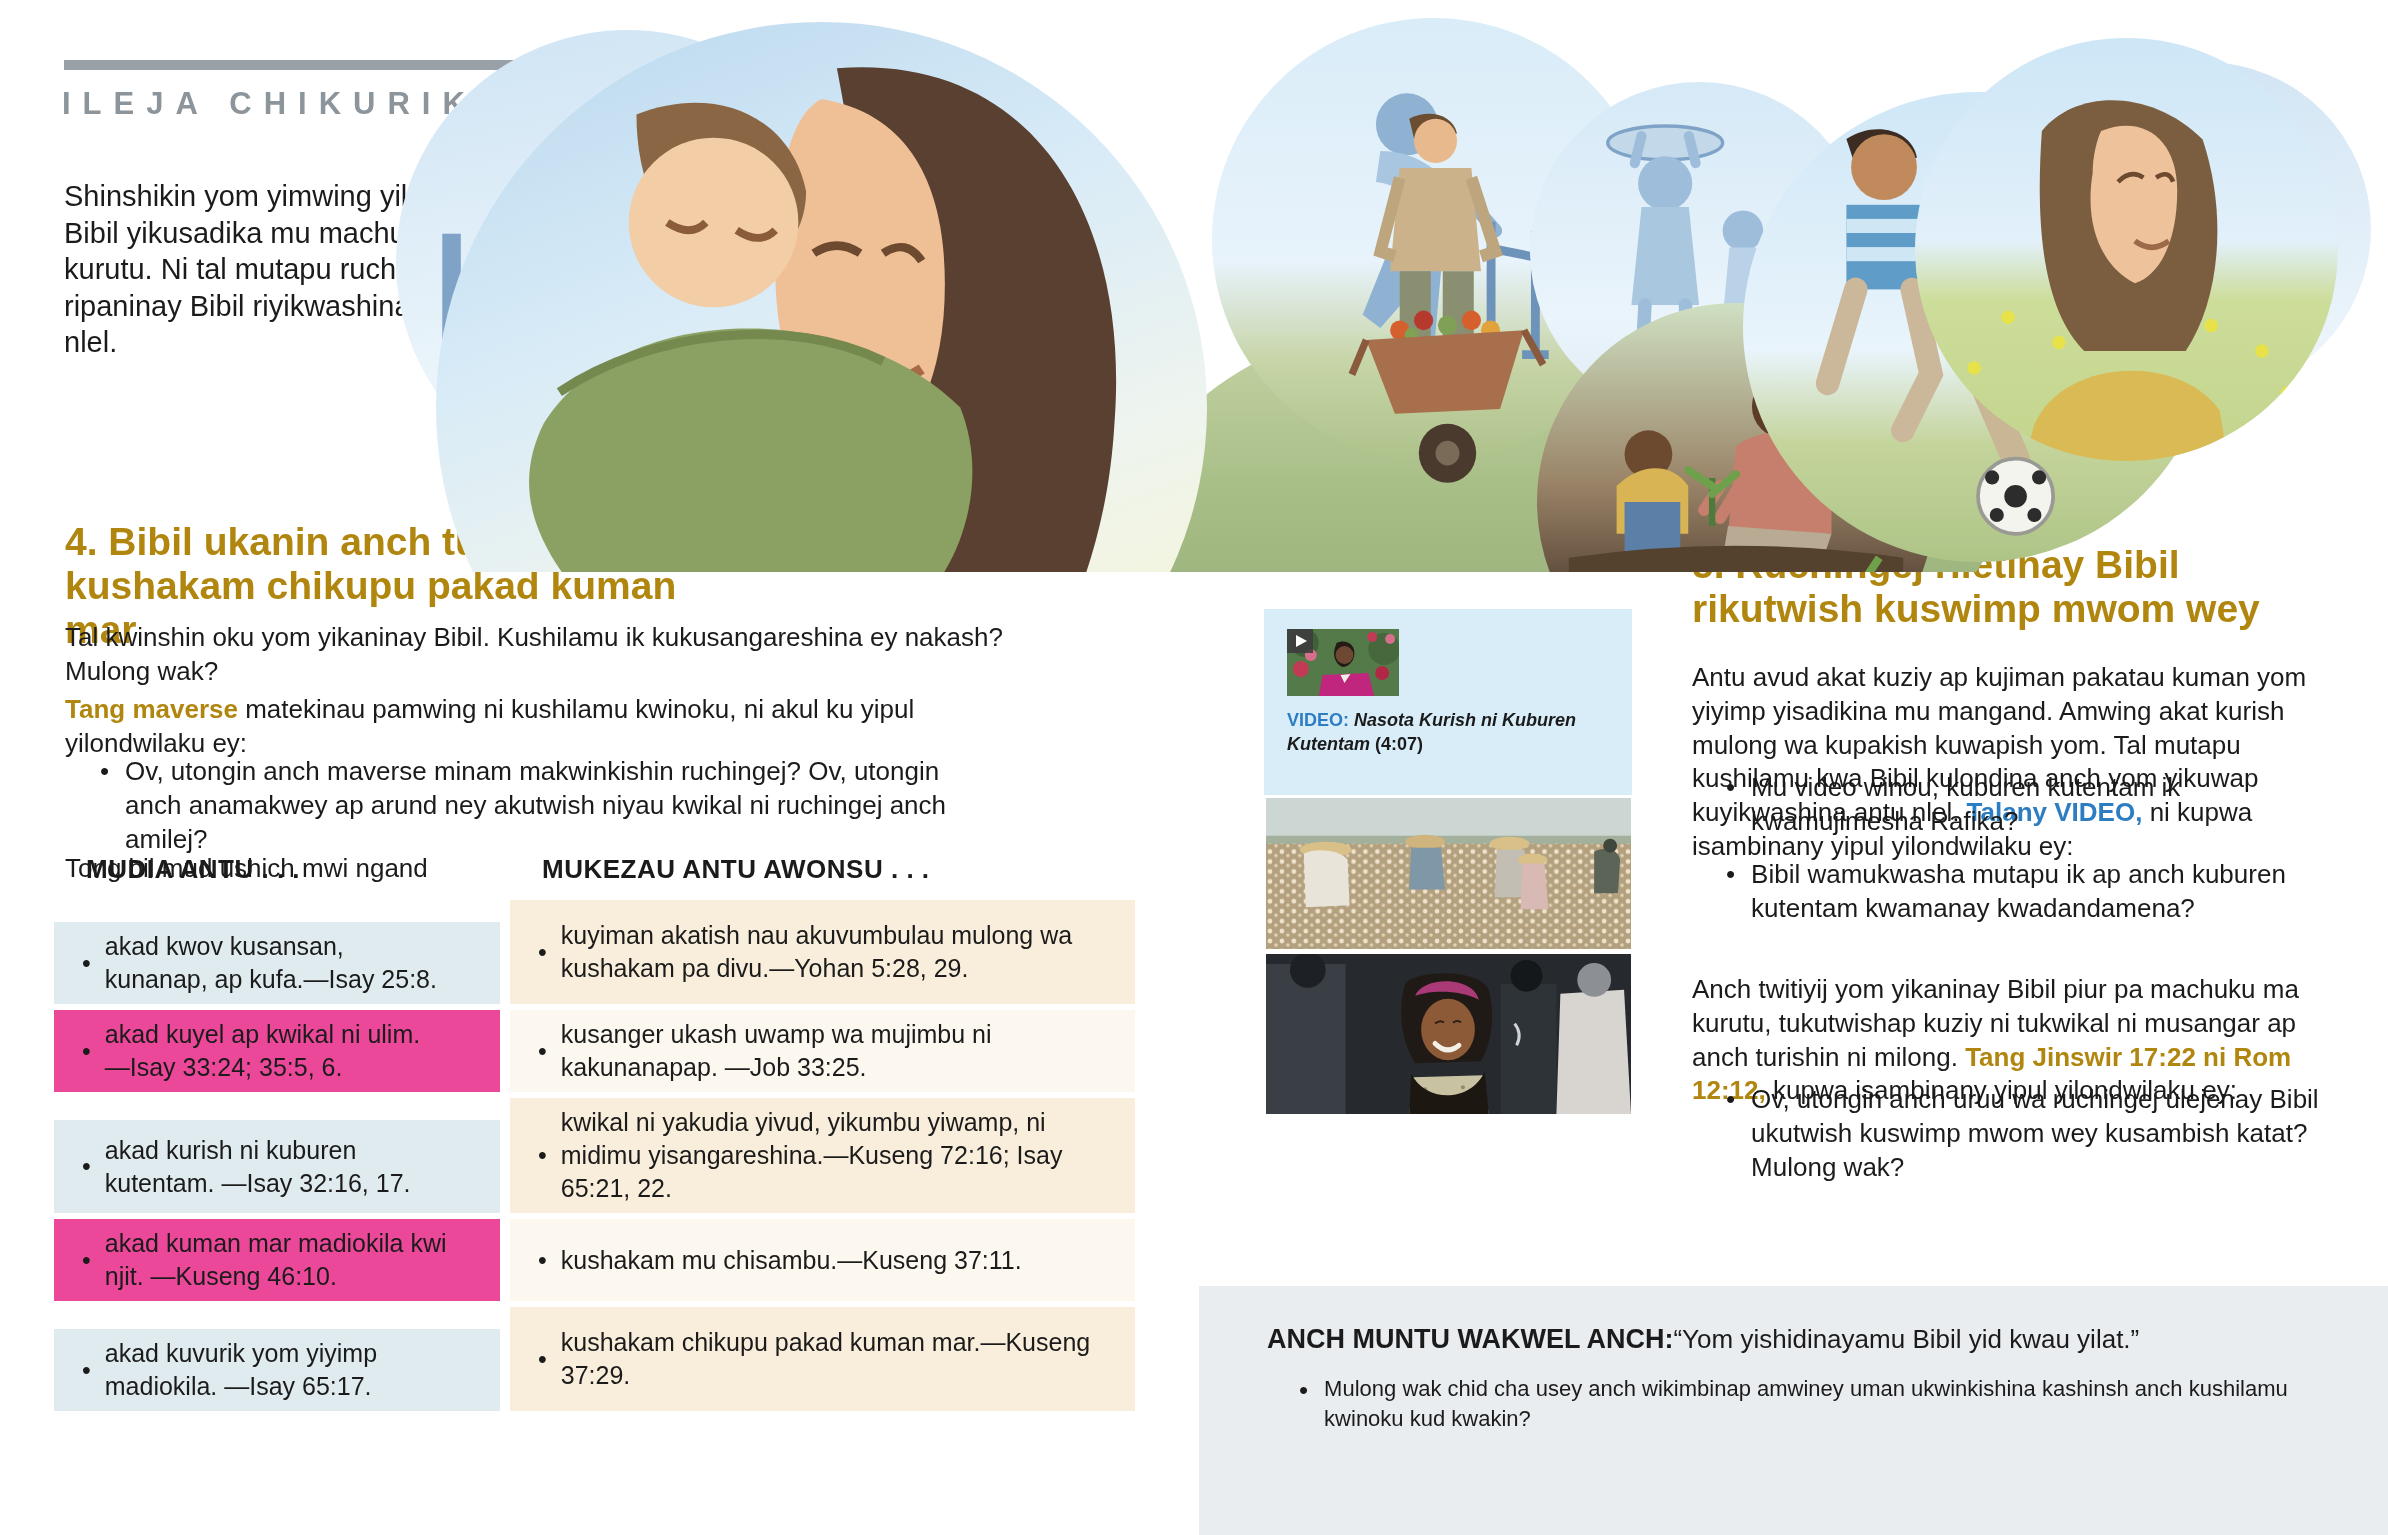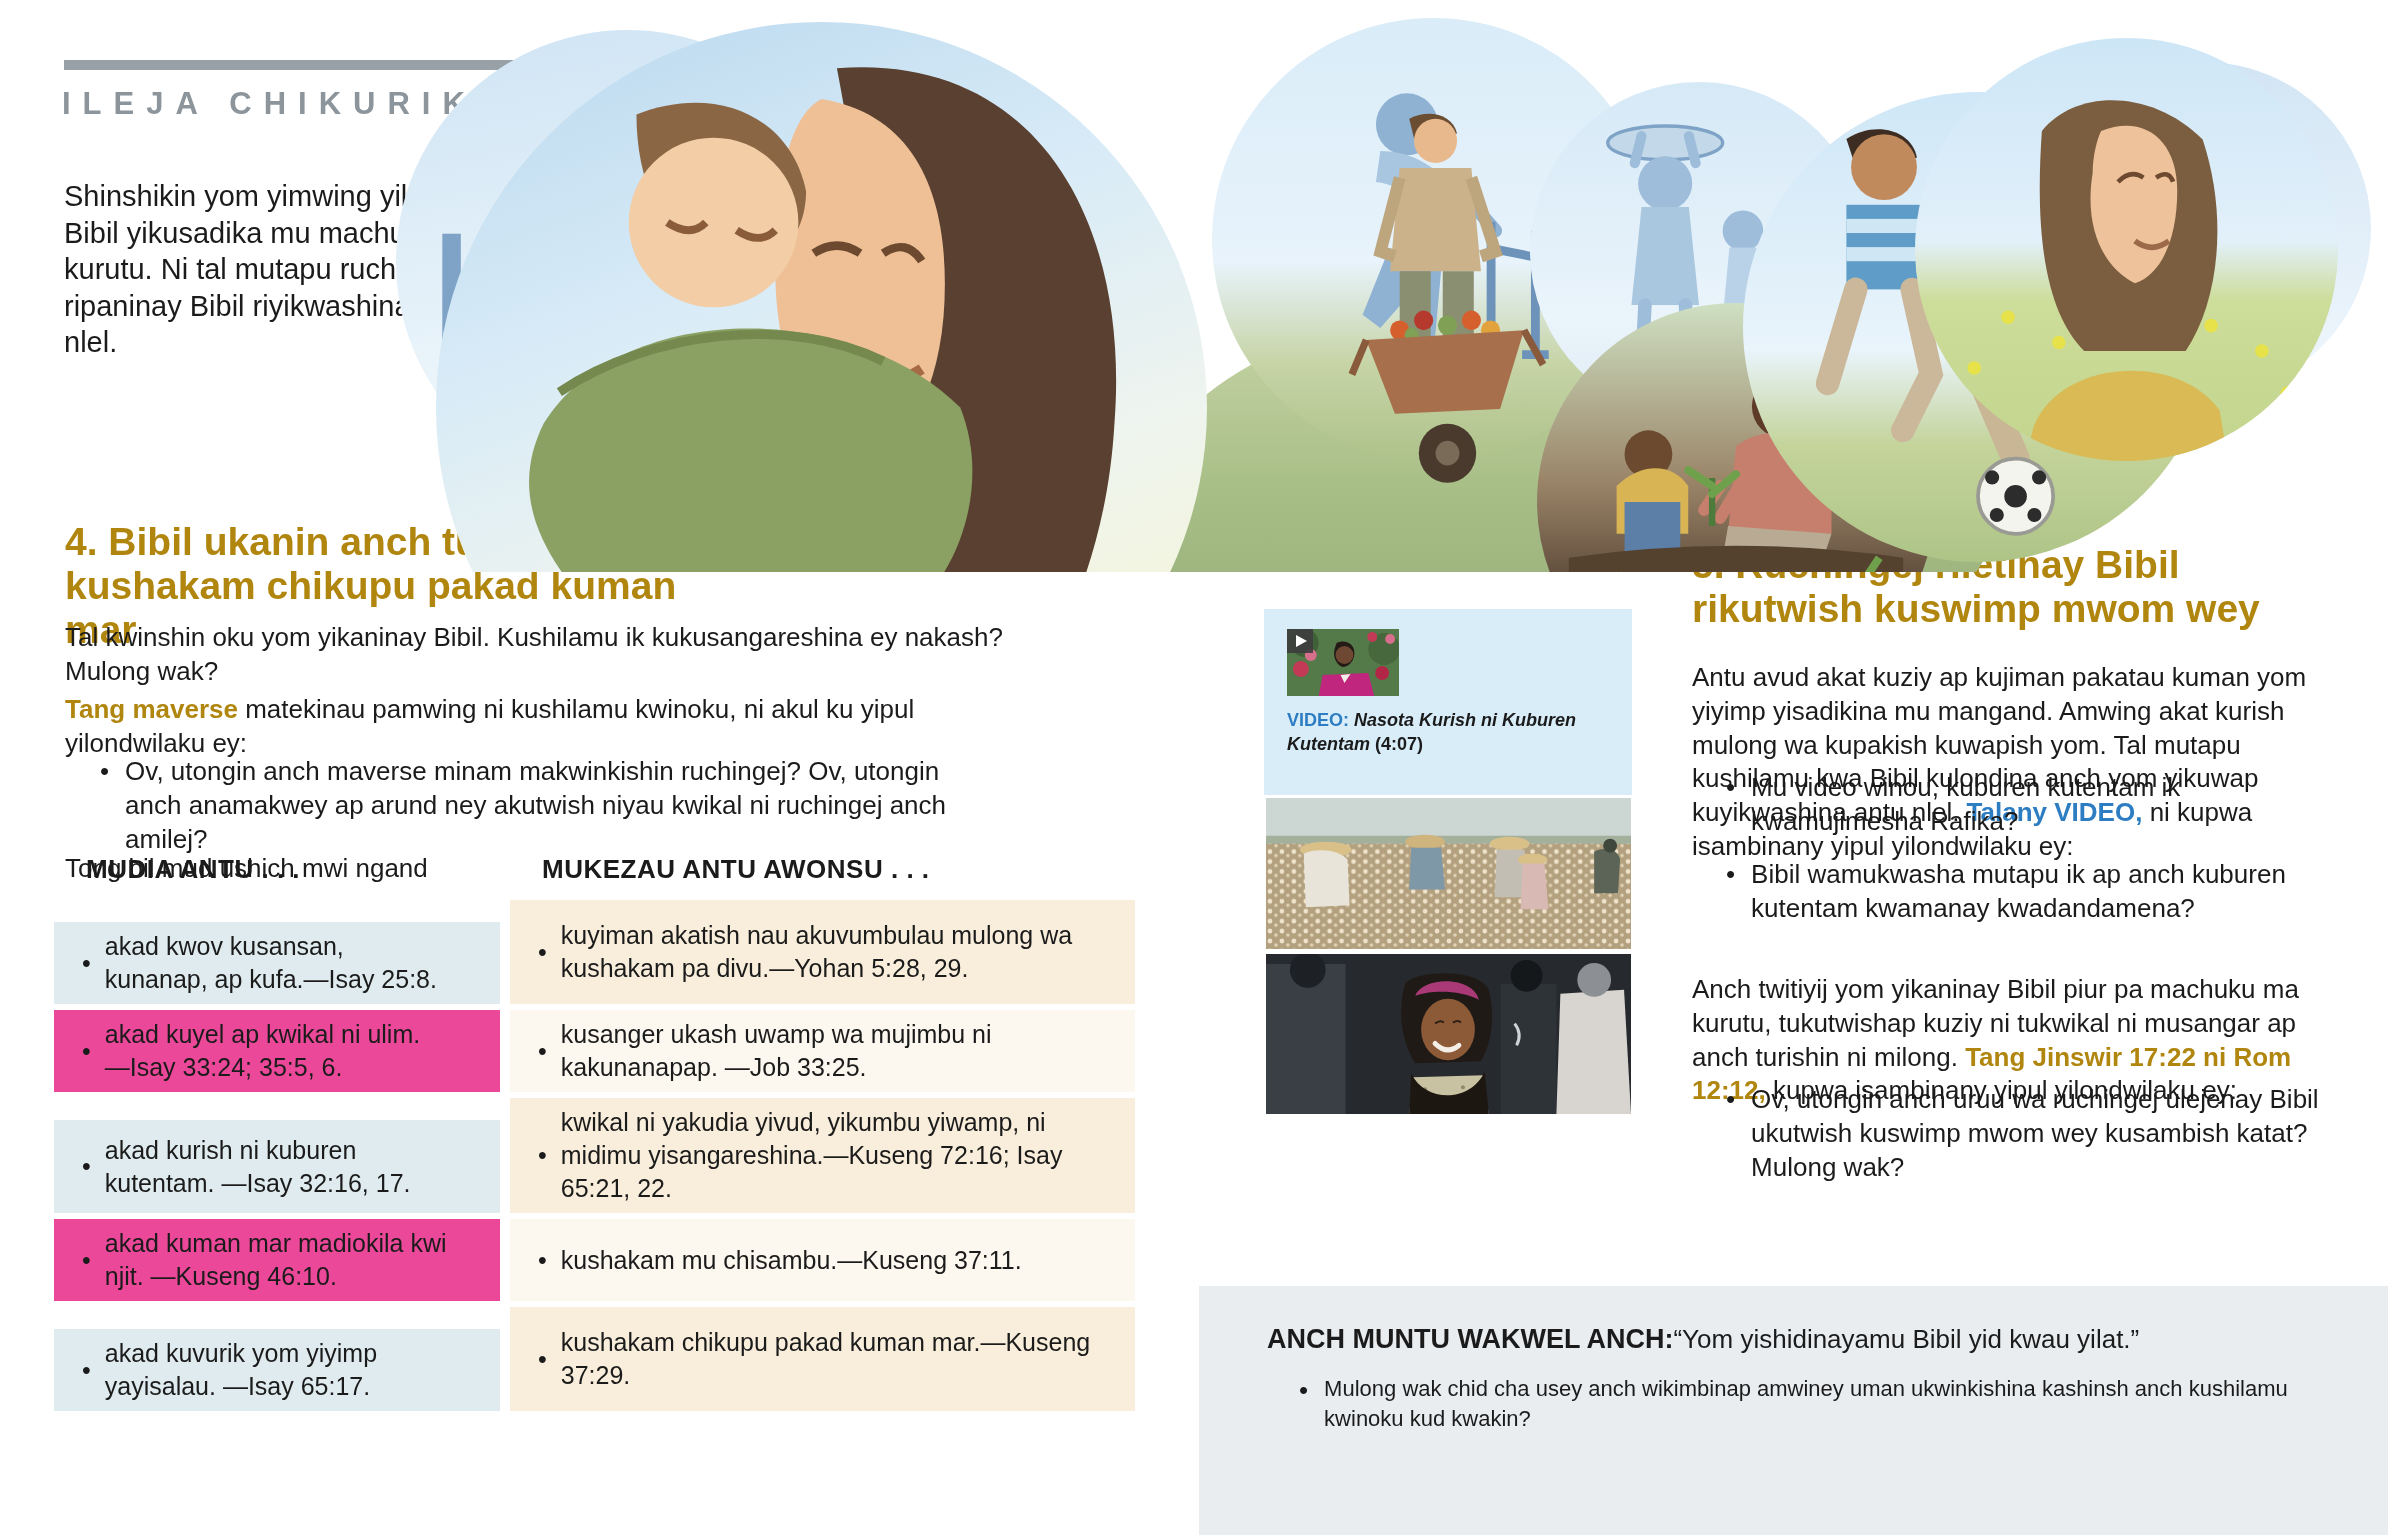--- a/index.html
+++ b/index.html
@@ -282,21 +282,21 @@
       </div>
 
     <div class="cell lft bg-bl-b">
         <span class="ct">akad kuman mar madiokila kwi njit. —Kuseng 46:10.</span>
       </div>
     <div class="cell rgt bg-tn-b">
         <span class="ct">kushakam mu chisambu.—Kuseng 37:11.</span>
       </div>
 
     <div class="cell lft bg-bl-a">
-        <span class="ct">akad kuvurik yom yiyimp yayisalau. —Isay 65:17.</span>
+        <span class="ct">akad kuvurik yom yiyimp madiokila. —Isay 65:17.</span>
       </div>
     <div class="cell rgt bg-tn-a">
         <span class="ct">kushakam chikupu pakad kuman mar.—Kuseng 37:29.</span>
       </div>
   </div>
 
   <div class="abs video-card">
     <div class="thumb">
       <svg viewBox="0 0 113 67" preserveAspectRatio="none">
         <rect width="113" height="67" fill="#557a4a"></rect>

